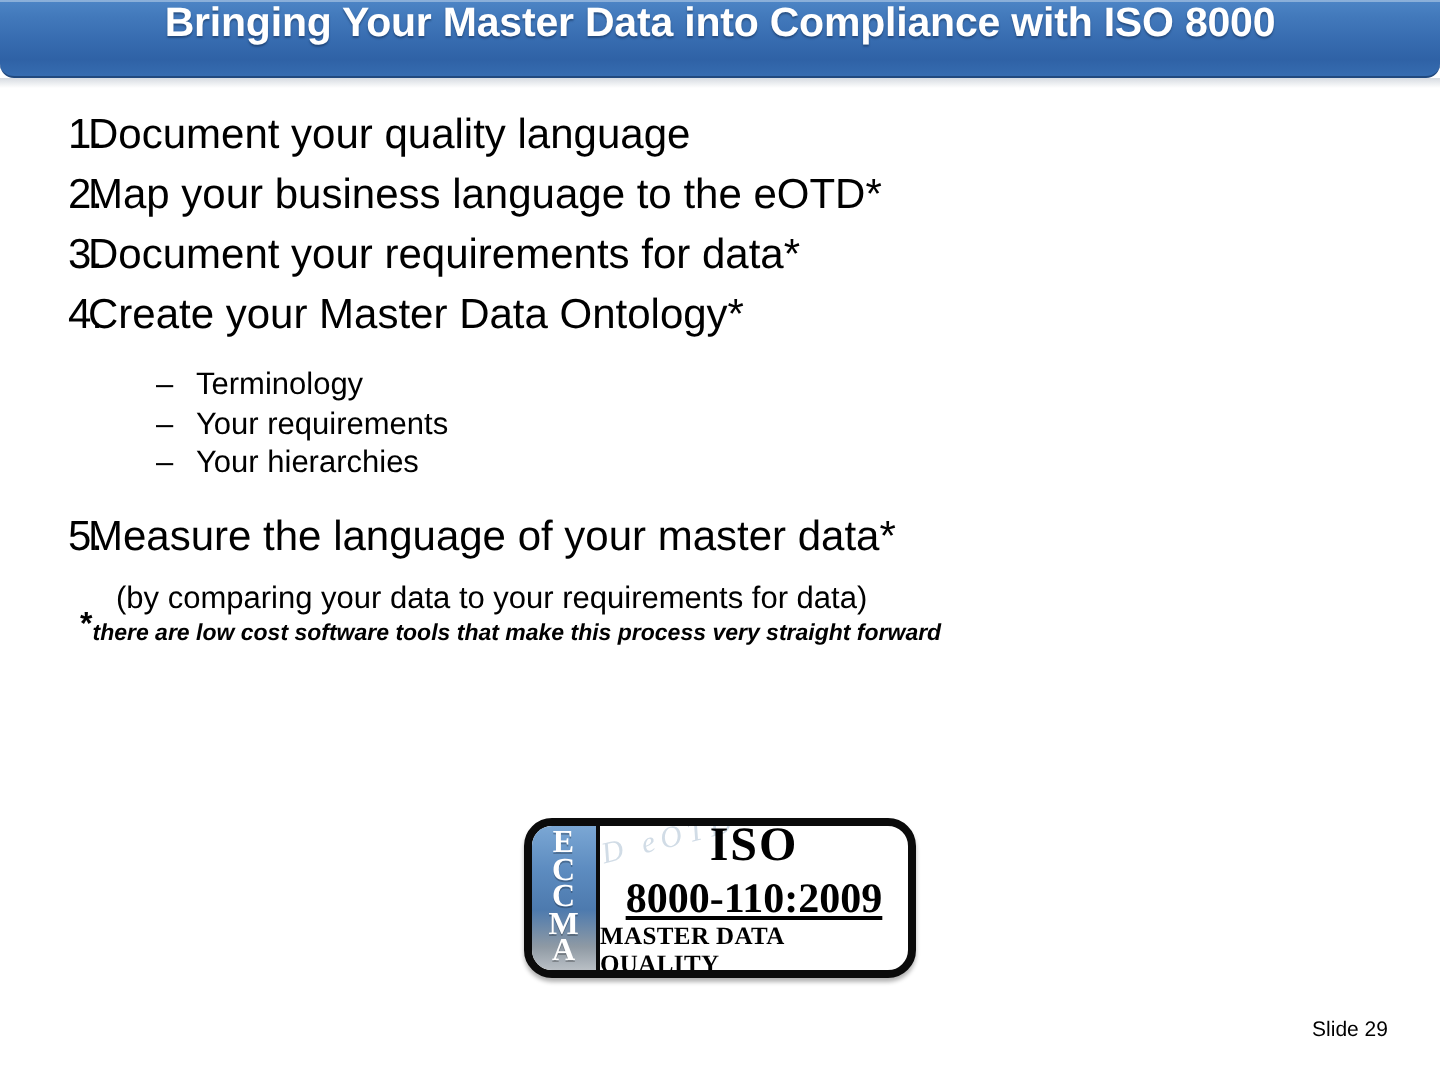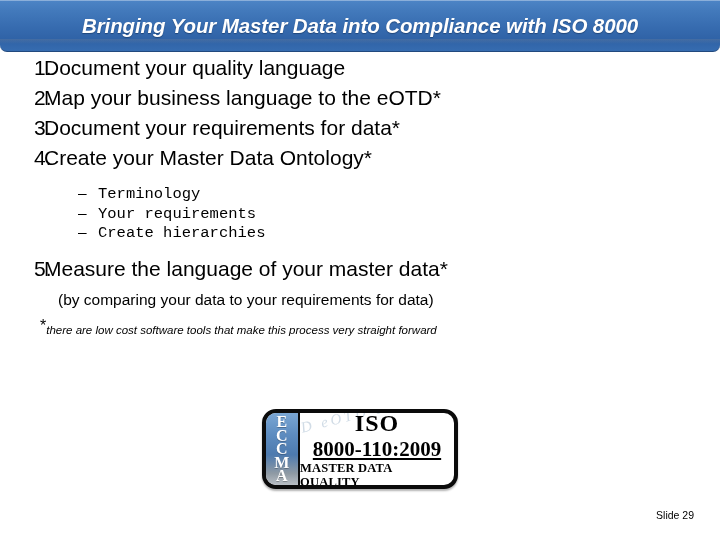--- a/index.html
+++ b/index.html
@@ -14,36 +14,35 @@
     overflow: hidden;
     position: relative;
   }
 
   
   .title-bar {
     position: absolute;
     left: 0;
     top: 0;
     width: 720px;
-    height: 52px;
+    height: 39px;
     box-sizing: border-box;
     background: linear-gradient(to bottom,
         #4d85c6 0%,
         #4279bb 22%,
         #376cb0 52%,
         #2f62a6 78%,
         #366cb0 100%);
     border-bottom-left-radius: 7px;
     border-bottom-right-radius: 7px;
     border-bottom: 1px solid #21497e;
     display: flex;
-    align-items: center;
+    align-items: flex-start;
     justify-content: center;
     overflow: hidden;
-    font-style: italic;
   }
   .title-bar::before {
     content: "";
     position: absolute;
     left: 0; right: 0; top: 0;
     height: 1px;
     background: rgba(255,255,255,0.35);
   }
   .title-text {
     color: #ffffff;
@@ -109,42 +108,40 @@
   }
   .sub-marker {
     width: 98px;
     text-align: left;
     padding-left: 78px;
     box-sizing: border-box;
     flex: 0 0 auto;
   }
   .sub-label {
     flex: 1 1 auto;
-    font-family: Liberation Mono, monospace;
   }
 
   .num-item-5 {
     margin-top: 12px;
   }
 
   
   .paren-line {
     margin-top: 6px;
     padding-left: 58px;
     font-size: 15.5px;
     color: #000000;
     line-height: 20px;
   }
 
   
   .footnote {
-    margin-top: 13px;
     padding-left: 40px;
     font-size: 11.5px;
-    font-weight: normal;
+    font-weight: bold;
     font-style: italic;
     color: #000000;
     line-height: 15px;
   }
   .footnote-star {
     font-size: 16px;
     vertical-align: 3px;
     font-style: normal;
     line-height: 0;
   }
@@ -296,21 +293,21 @@
     <li class="sub-item">
       <span class="sub-marker">–</span>
       <span class="sub-label">Terminology</span>
     </li>
     <li class="sub-item">
       <span class="sub-marker">–</span>
       <span class="sub-label">Your requirements</span>
     </li>
     <li class="sub-item">
       <span class="sub-marker">–</span>
-      <span class="sub-label">Create hierarchies</span>
+      <span class="sub-label">Your hierarchies</span>
     </li>
   </ul>
 
   <div class="num-item num-item-5">
     <span class="num-marker">5.</span>
     <span class="num-label">Measure the language of your master data*</span>
   </div>
 
   <div class="paren-line">(by comparing your data to your requirements for data)</div>
 

